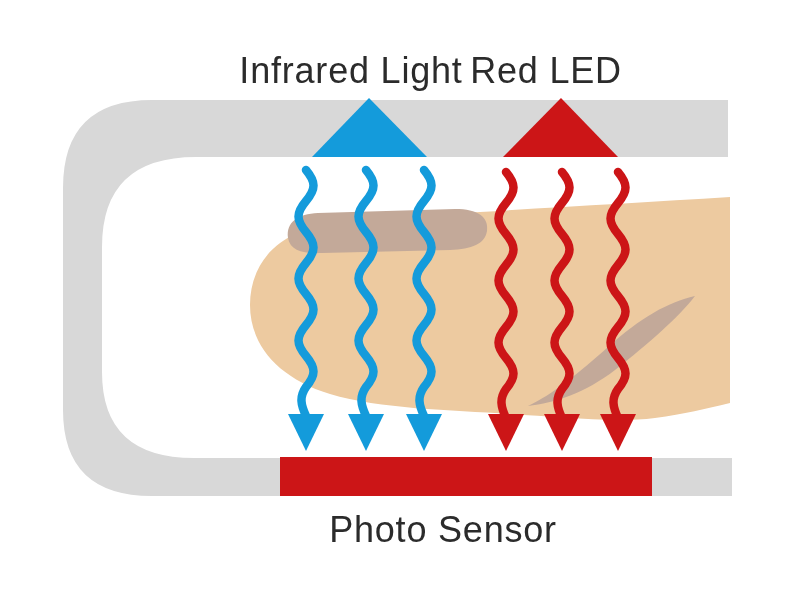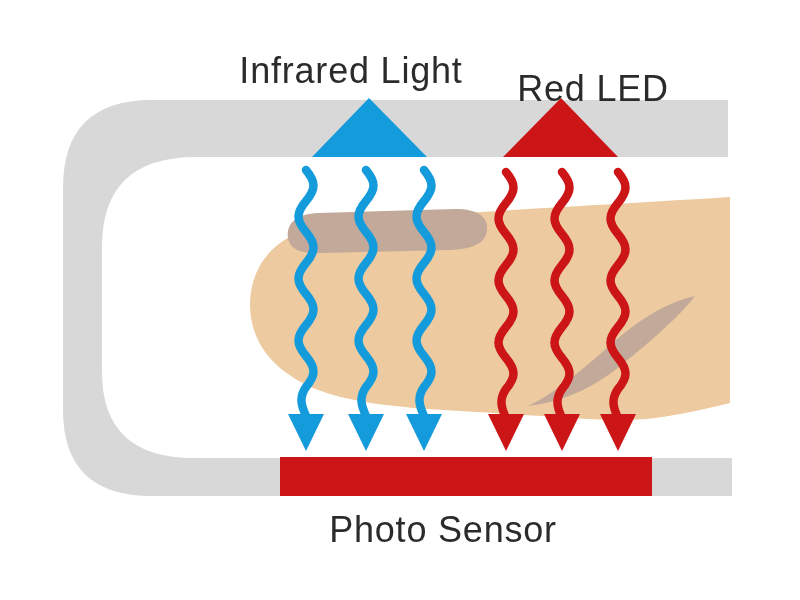--- a/index.html
+++ b/index.html
@@ -24,21 +24,21 @@
   .diagram-label {
     position: absolute;
     transform: translateX(-50%);
     font-size: 36px;
     font-weight: 300;
     letter-spacing: 0.8px;
     color: var(--text, #2b2b2b);
     white-space: nowrap;
   }
   .label-infrared { left: 351px; top: 50px; }
-  .label-redled   { left: 593px; top: 50px; margin-top: 18px; }
+  .label-redled   { left: 546px; top: 50px; }
   .label-sensor   { left: 443px; top: 509px; text-align: center; }
 
   .housing-fill   { fill: var(--housing, #d8d8d8); }
   .infrared-fill  { fill: var(--infrared, #149bdb); }
   .red-fill       { fill: var(--red, #cc1517); }
   .skin-fill      { fill: var(--skin, #edcaa0); }
   .shadow-fill    { fill: var(--skin-shadow, #c3a999); }
   .infrared-stroke { stroke: var(--infrared, #149bdb); }
   .red-stroke      { stroke: var(--red, #cc1517); }
   .ray-line {

